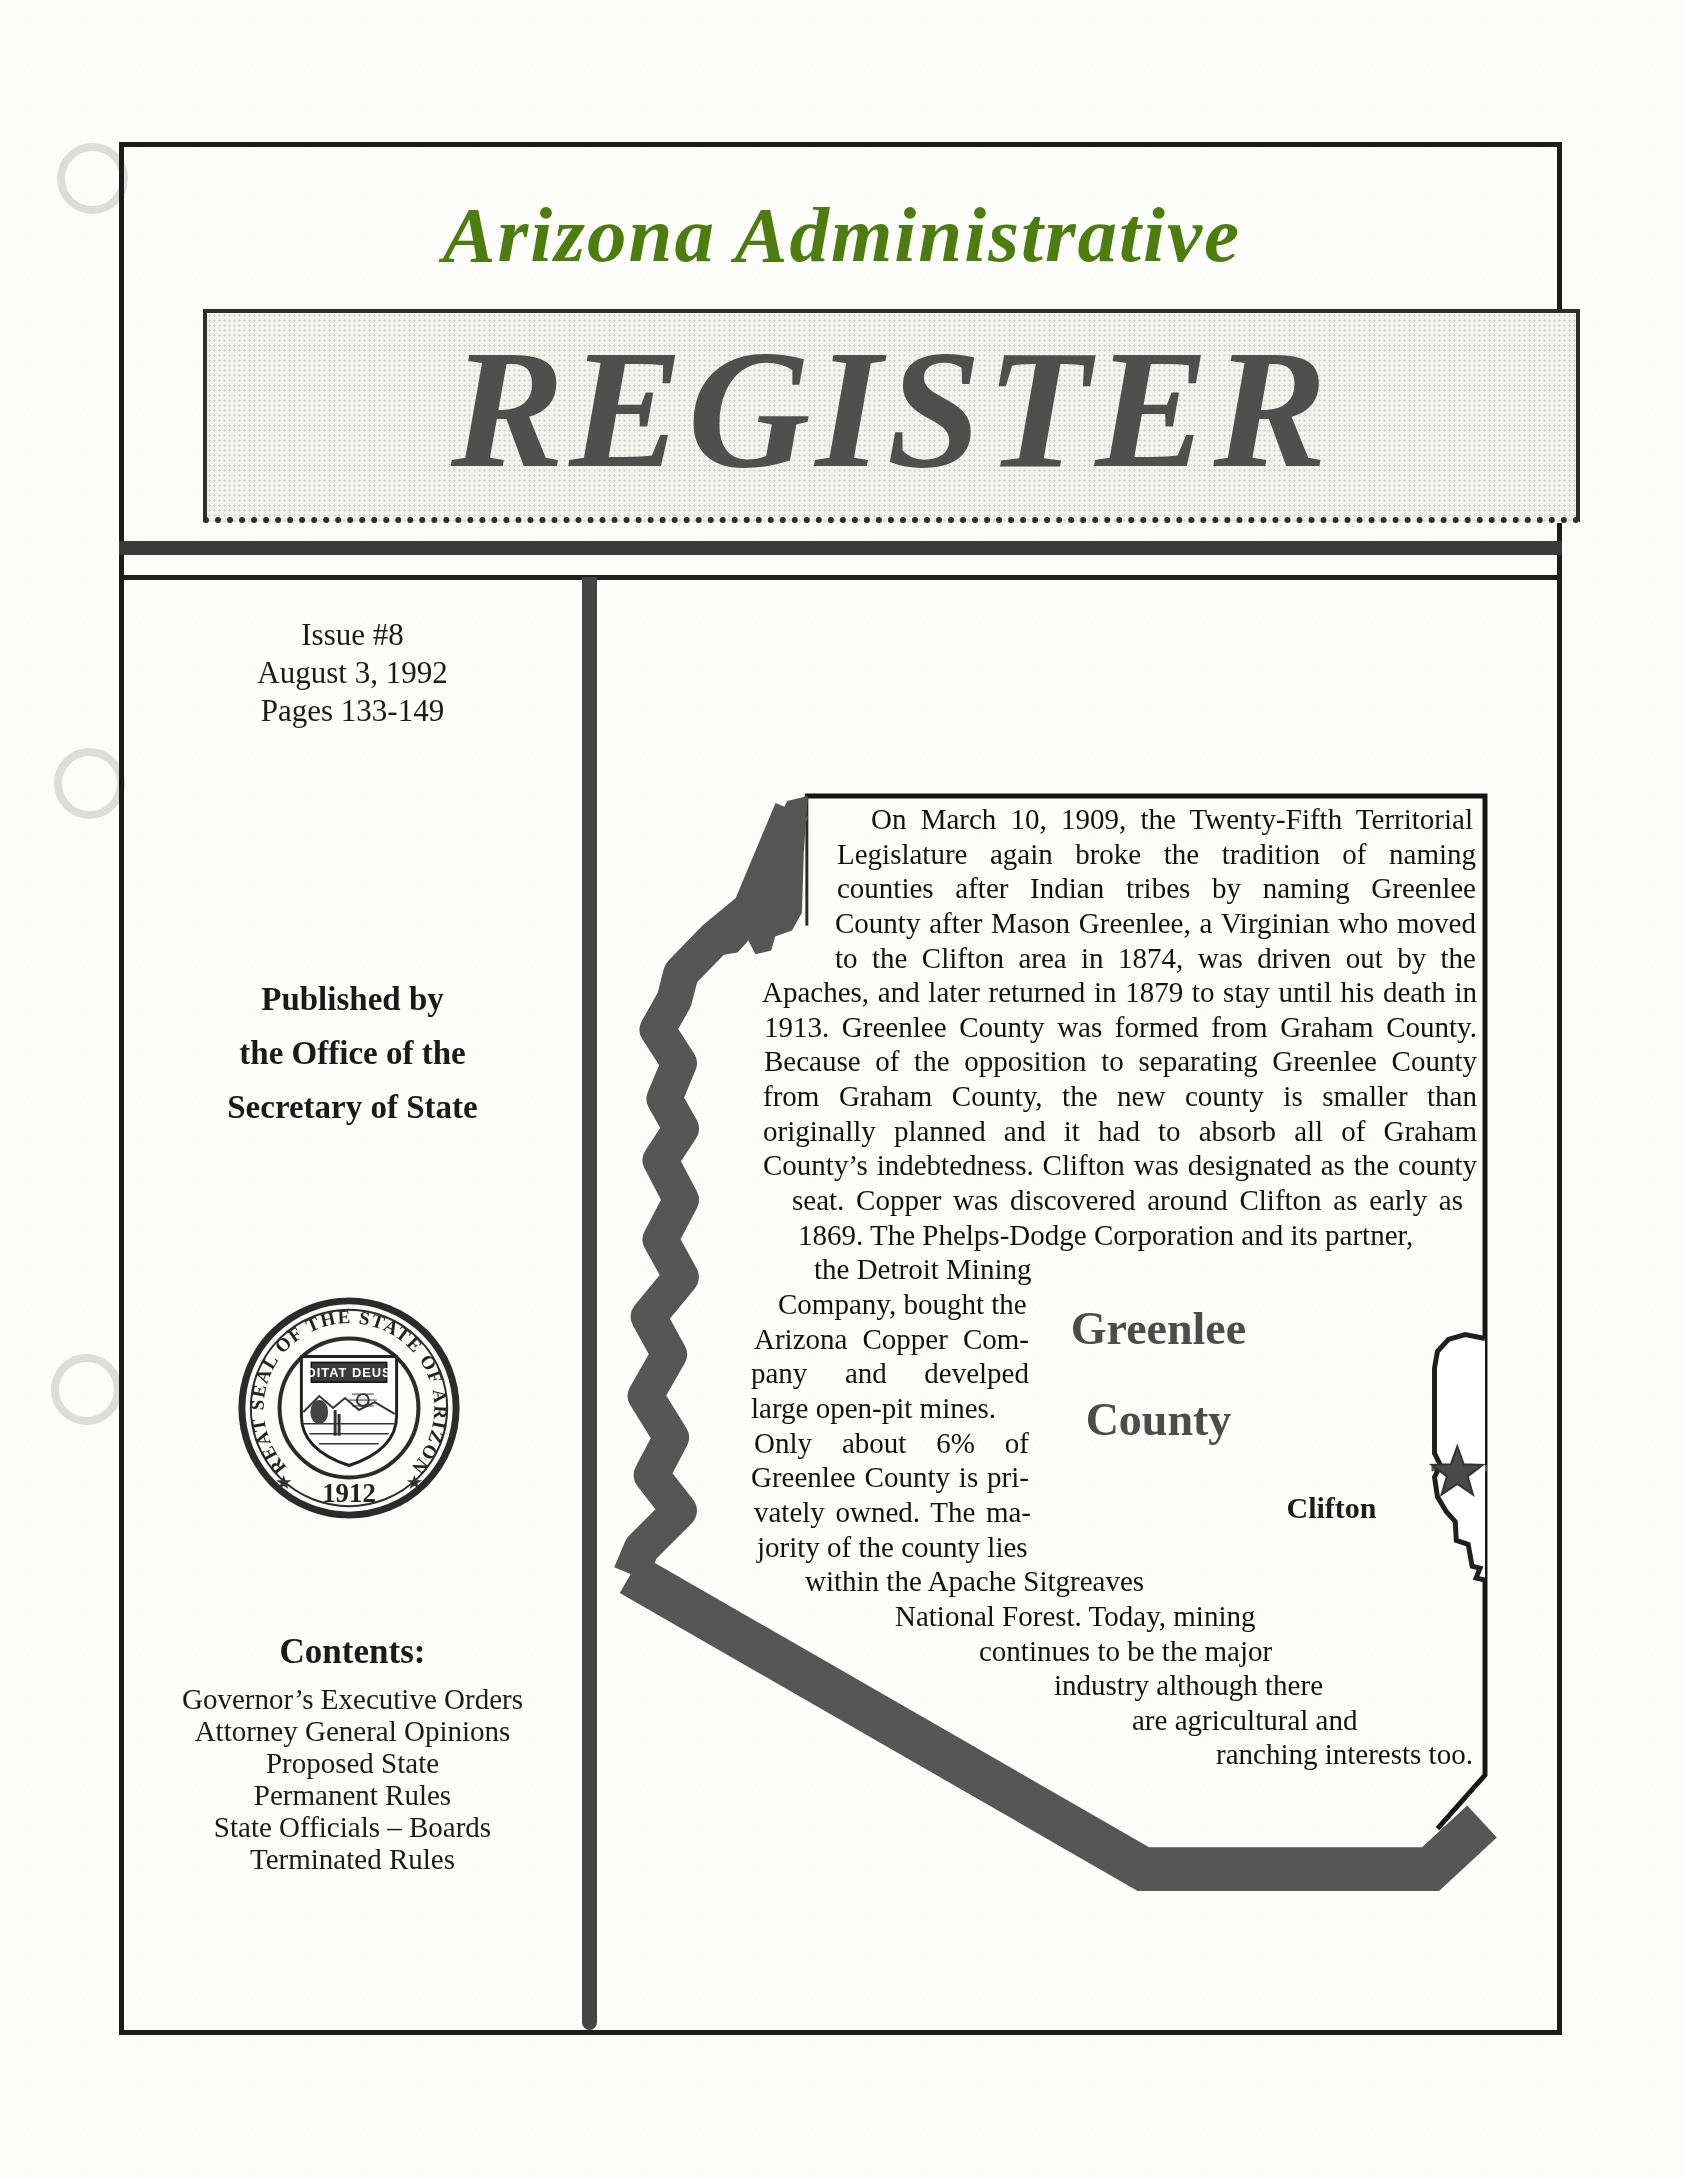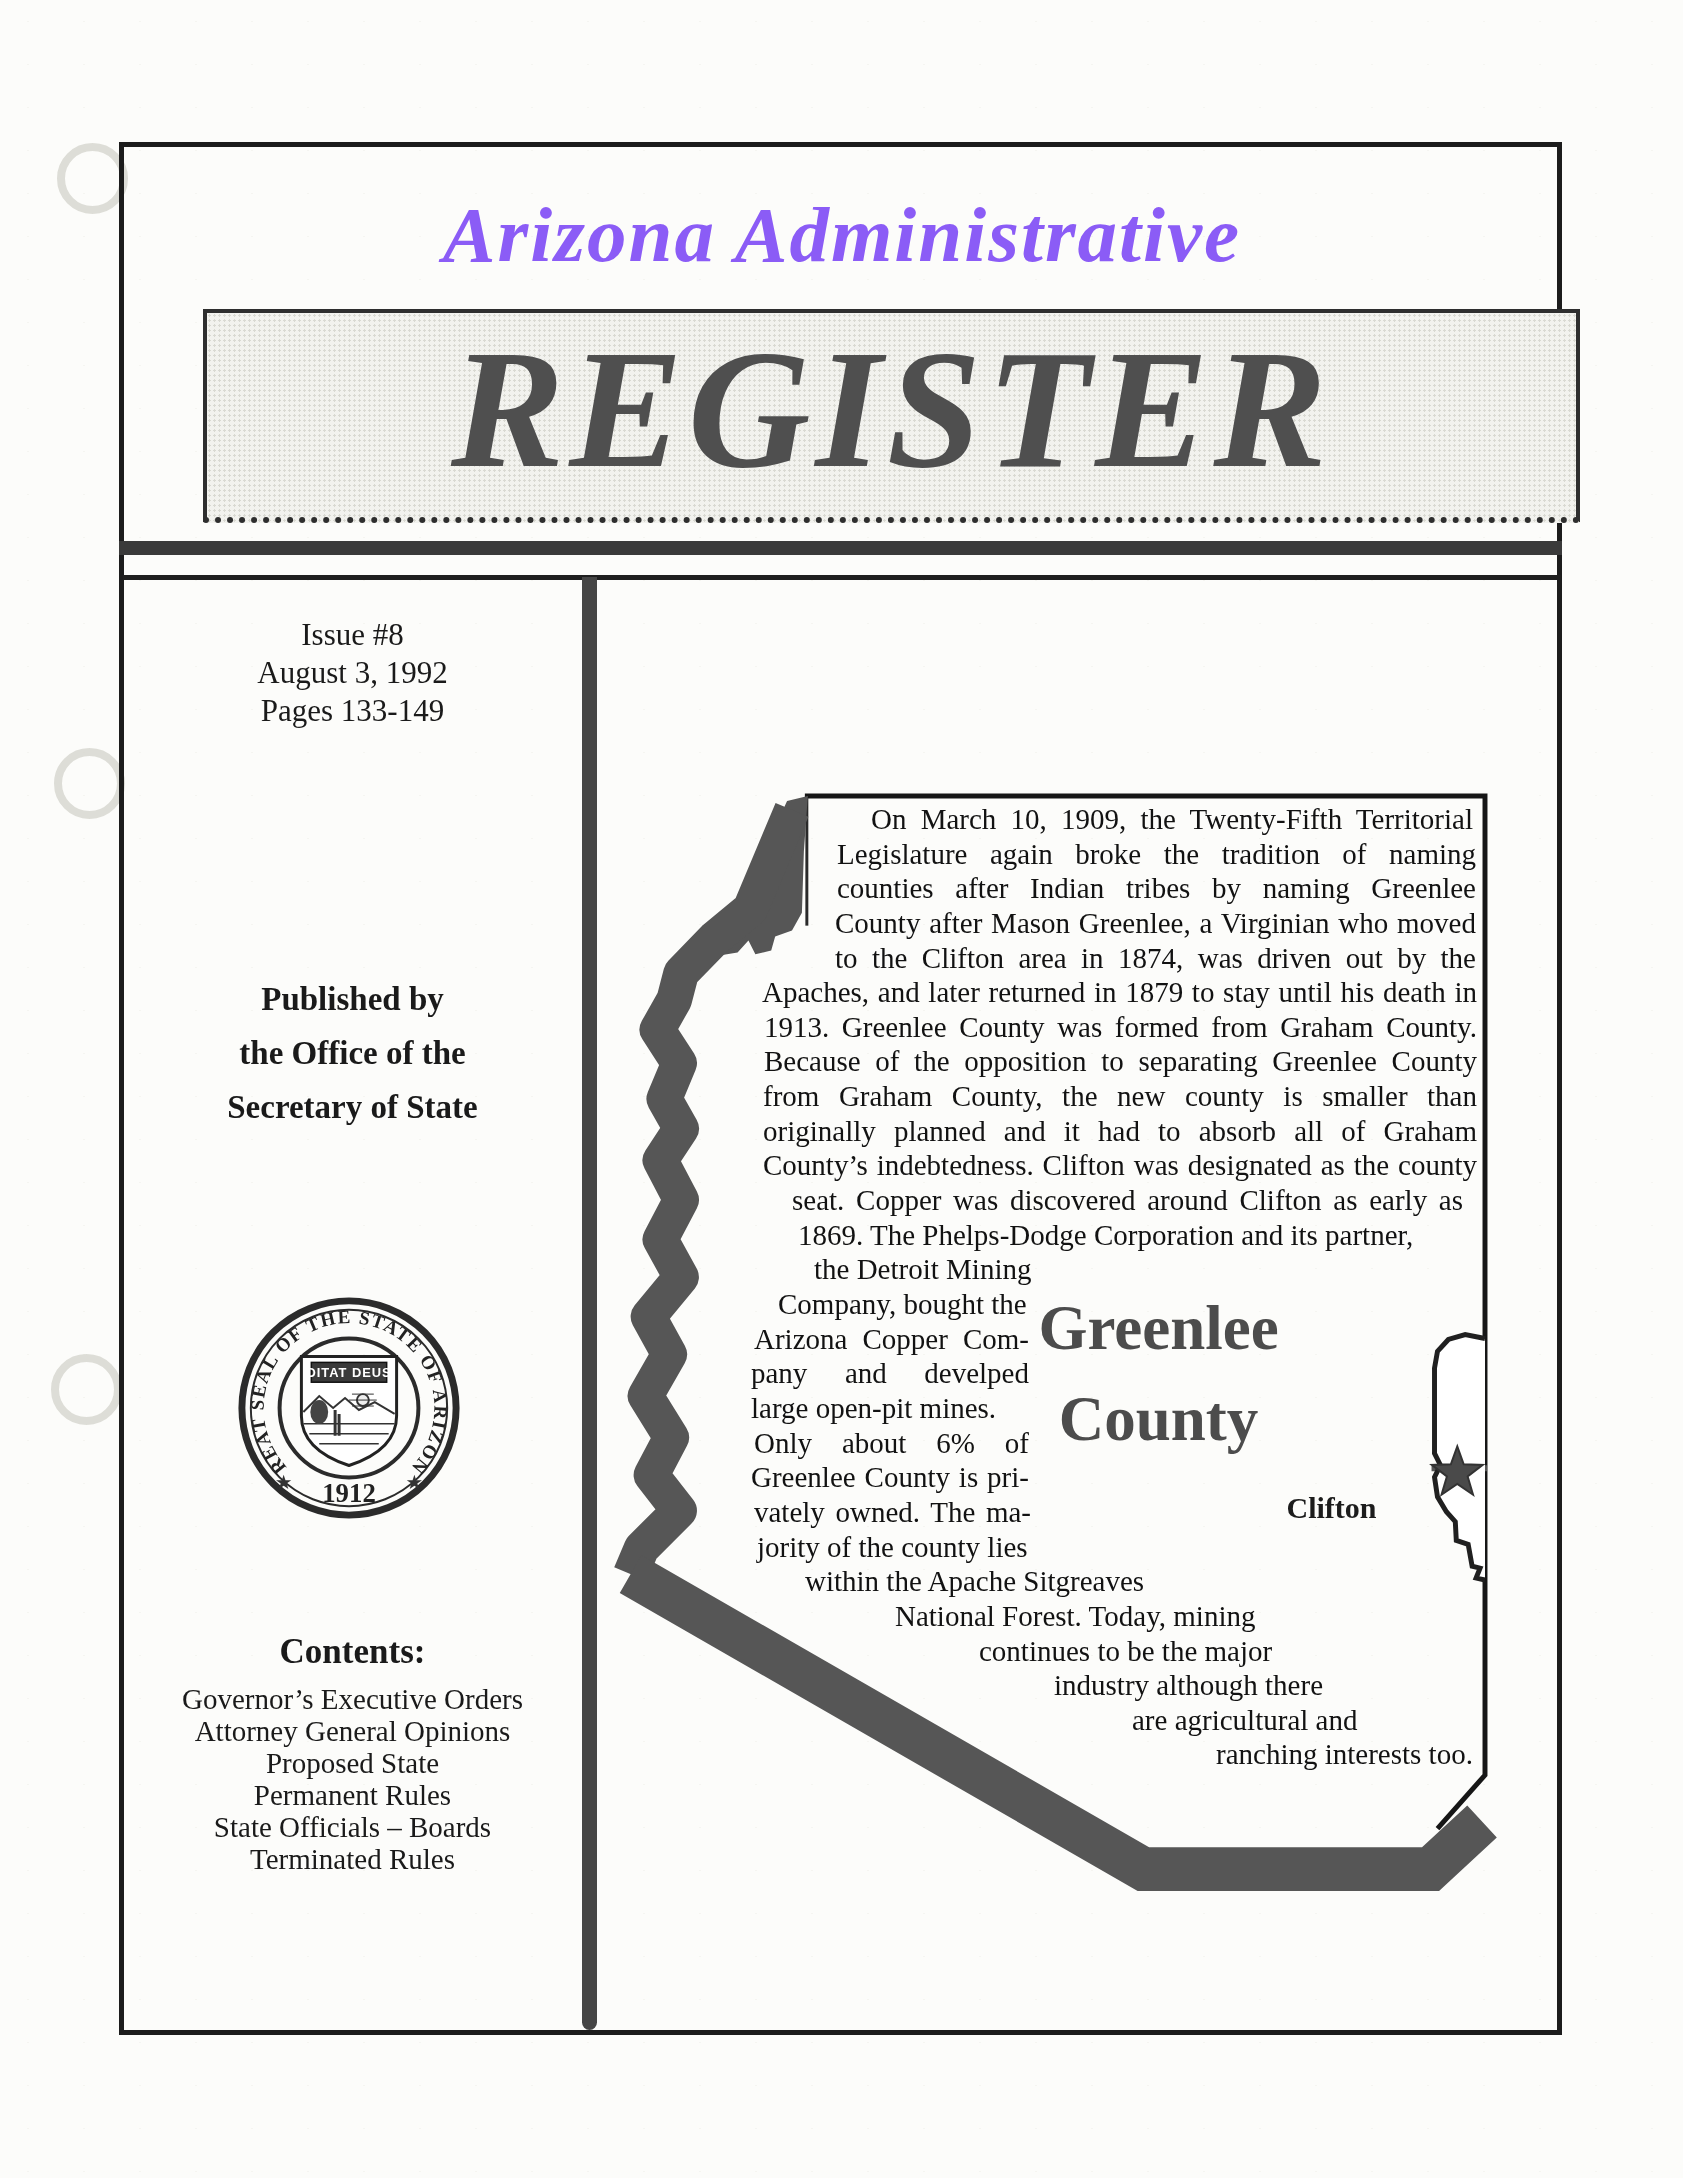--- a/index.html
+++ b/index.html
@@ -18,21 +18,21 @@
     position:absolute;width:55px;height:55px;border-radius:50%;
     border:8px solid #d7d7d0;opacity:.85;
   }
   .outer-box{
     position:absolute;left:119px;top:142px;width:1443px;height:1893px;
     border:5px solid #1c1c1c;box-sizing:border-box;
   }
   .masthead-title{
     position:absolute;left:129px;top:176px;width:1426px;height:119px;
     text-align:center;font-style:italic;font-weight:bold;font-size:79px;
-    line-height:117px;color:#8b5cf6;letter-spacing:2px;
+    line-height:117px;color:#4d7c0f;letter-spacing:2px;
   }
   .register-box{
     position:absolute;left:203px;top:309px;width:1377px;height:214px;
     box-sizing:border-box;border:4px solid #2e2e2e;
     background-color:#f2f2ee;
     background-image:radial-gradient(#d9d9d2 1px, transparent 1.2px);
     background-size:5px 5px;
     border-bottom-style:dotted;border-bottom-width:6px;
   }
   .register-text{
@@ -60,21 +60,21 @@
   .contents-list{top:1683px;font-size:29px;line-height:32px;}
   .seal-svg{position:absolute;left:230px;top:1289px;}
   .map-svg{position:absolute;left:0;top:0;}
   .body-line{
     position:absolute;font-size:29px;line-height:35px;
     white-space:nowrap;color:#121212;
   }
   .body-line.j{white-space:normal;text-align:justify;text-align-last:justify;}
   .greenlee-heading{
     position:absolute;left:1005px;top:1283px;width:307px;text-align:center;
-    font-weight:bold;font-size:63px;line-height:91px;color:#4c4c4c;
+    font-weight:bold;font-size:46px;line-height:91px;color:#4c4c4c;
   }
   .clifton-label{
     position:absolute;left:1262px;top:1491px;width:139px;text-align:center;
     font-weight:bold;font-size:30px;color:#1c1c1c;
   }
 </style>
 </head>
 <body>
 
 <div class="page">

